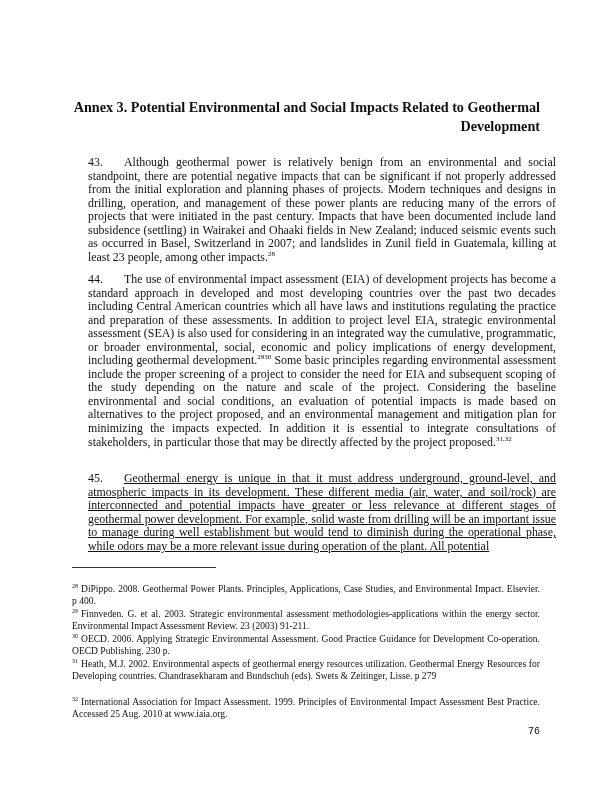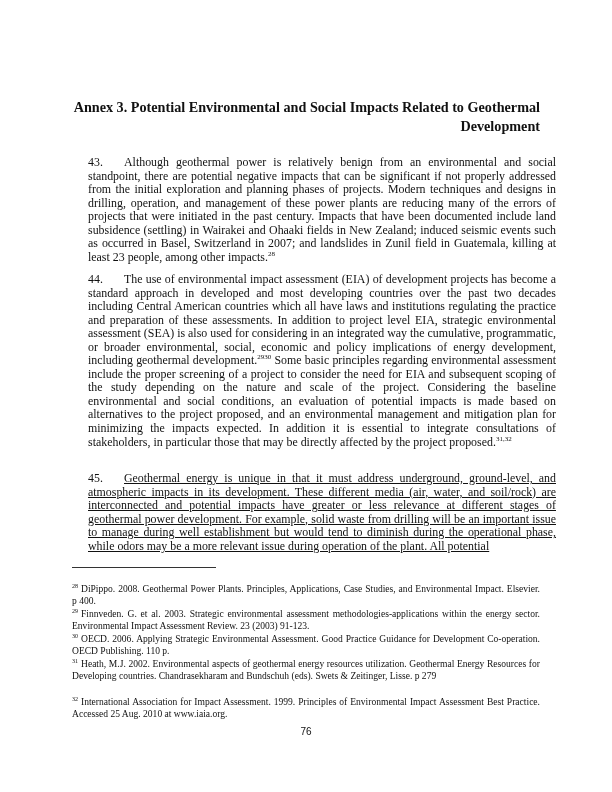--- a/index.html
+++ b/index.html
@@ -24,22 +24,22 @@
     position: absolute; left: 0; width: 468px;
     font-size: 9.55px; line-height: 11.6px; text-align: justify; text-align-last: left; margin: 0;
   }
   .fn sup { font-size: 6px; vertical-align: 4px; margin-right: 3px; }
   #fn28 { top: 583px; }
   #fn29 { top: 608px; }
   #fn30 { top: 633px; }
   #fn31 { top: 658px; }
   #fn32 { top: 696px; }
   .pagenum {
-    position: absolute; left: 0; top: 726px; width: 468px; text-align: center;
-    font-family: Liberation Sans, sans-serif; font-size: 10px;
+    position: absolute; left: 0; top: 726px; width: 468px; text-align: right;
+    font-family: Liberation Mono, monospace; font-size: 10px;
   }
 </style>
 </head>
 <body>
 
 <div class="page">
   <div class="title">Annex 3. Potential Environmental and Social Impacts Related to Geothermal Development</div>
 
   <p class="para" id="p43">
     <span class="num">43.</span><span>Although geothermal power is relatively benign from an environmental and social standpoint, there are potential negative impacts that can be significant if not properly addressed from the initial exploration and planning phases of projects. Modern techniques and designs in drilling, operation, and management of these power plants are reducing many of the errors of projects that were initiated in the past century. Impacts that have been documented include land subsidence (settling) in Wairakei and Ohaaki fields in New Zealand; induced seismic events such as occurred in Basel, Switzerland in 2007; and landslides in Zunil field in Guatemala, killing at least 23 people, among other impacts.</span><sup>28</sup>
@@ -52,24 +52,24 @@
   <p class="para" id="p45">
     <span class="num">45.</span><span>Geothermal energy is unique in that it must address underground, ground-level, and atmospheric impacts in its development. These different media (air, water, and soil/rock) are interconnected and potential impacts have greater or less relevance at different stages of geothermal power development. For example, solid waste from drilling will be an important issue to manage during well establishment but would tend to diminish during the operational phase, while odors may be a more relevant issue during operation of the plant. All potential</span>
   </p>
 
   <div class="rule"></div>
 
   <p class="fn" id="fn28">
     <sup>28</sup><span>DiPippo. 2008. Geothermal Power Plants. Principles, Applications, Case Studies, and Environmental Impact. Elsevier. p 400.</span>
   </p>
   <p class="fn" id="fn29">
-    <sup>29</sup><span>Finnveden. G. et al. 2003. Strategic environmental assessment methodologies-applications within the energy sector. Environmental Impact Assessment Review. 23 (2003) 91-123.</span>
+    <sup>29</sup><span>Finnveden. G. et al. 2003. Strategic environmental assessment methodologies-applications within the energy sector. Environmental Impact Assessment Review. 23 (2003) 91-211.</span>
   </p>
   <p class="fn" id="fn30">
-    <sup>30</sup><span>OECD. 2006. Applying Strategic Environmental Assessment. Good Practice Guidance for Development Co-operation. OECD Publishing. 110 p.</span>
+    <sup>30</sup><span>OECD. 2006. Applying Strategic Environmental Assessment. Good Practice Guidance for Development Co-operation. OECD Publishing. 230 p.</span>
   </p>
   <p class="fn" id="fn31">
     <sup>31</sup><span>Heath, M.J. 2002. Environmental aspects of geothermal energy resources utilization. Geothermal Energy Resources for Developing countries. Chandrasekharam and Bundschuh (eds). Swets &amp; Zeitinger, Lisse. p 279</span>
   </p>
   <p class="fn" id="fn32">
     <sup>32</sup><span>International Association for Impact Assessment. 1999. Principles of Environmental Impact Assessment Best Practice. Accessed 25 Aug. 2010 at www.iaia.org.</span>
   </p>
 
   <div class="pagenum">76</div>
 </div>

